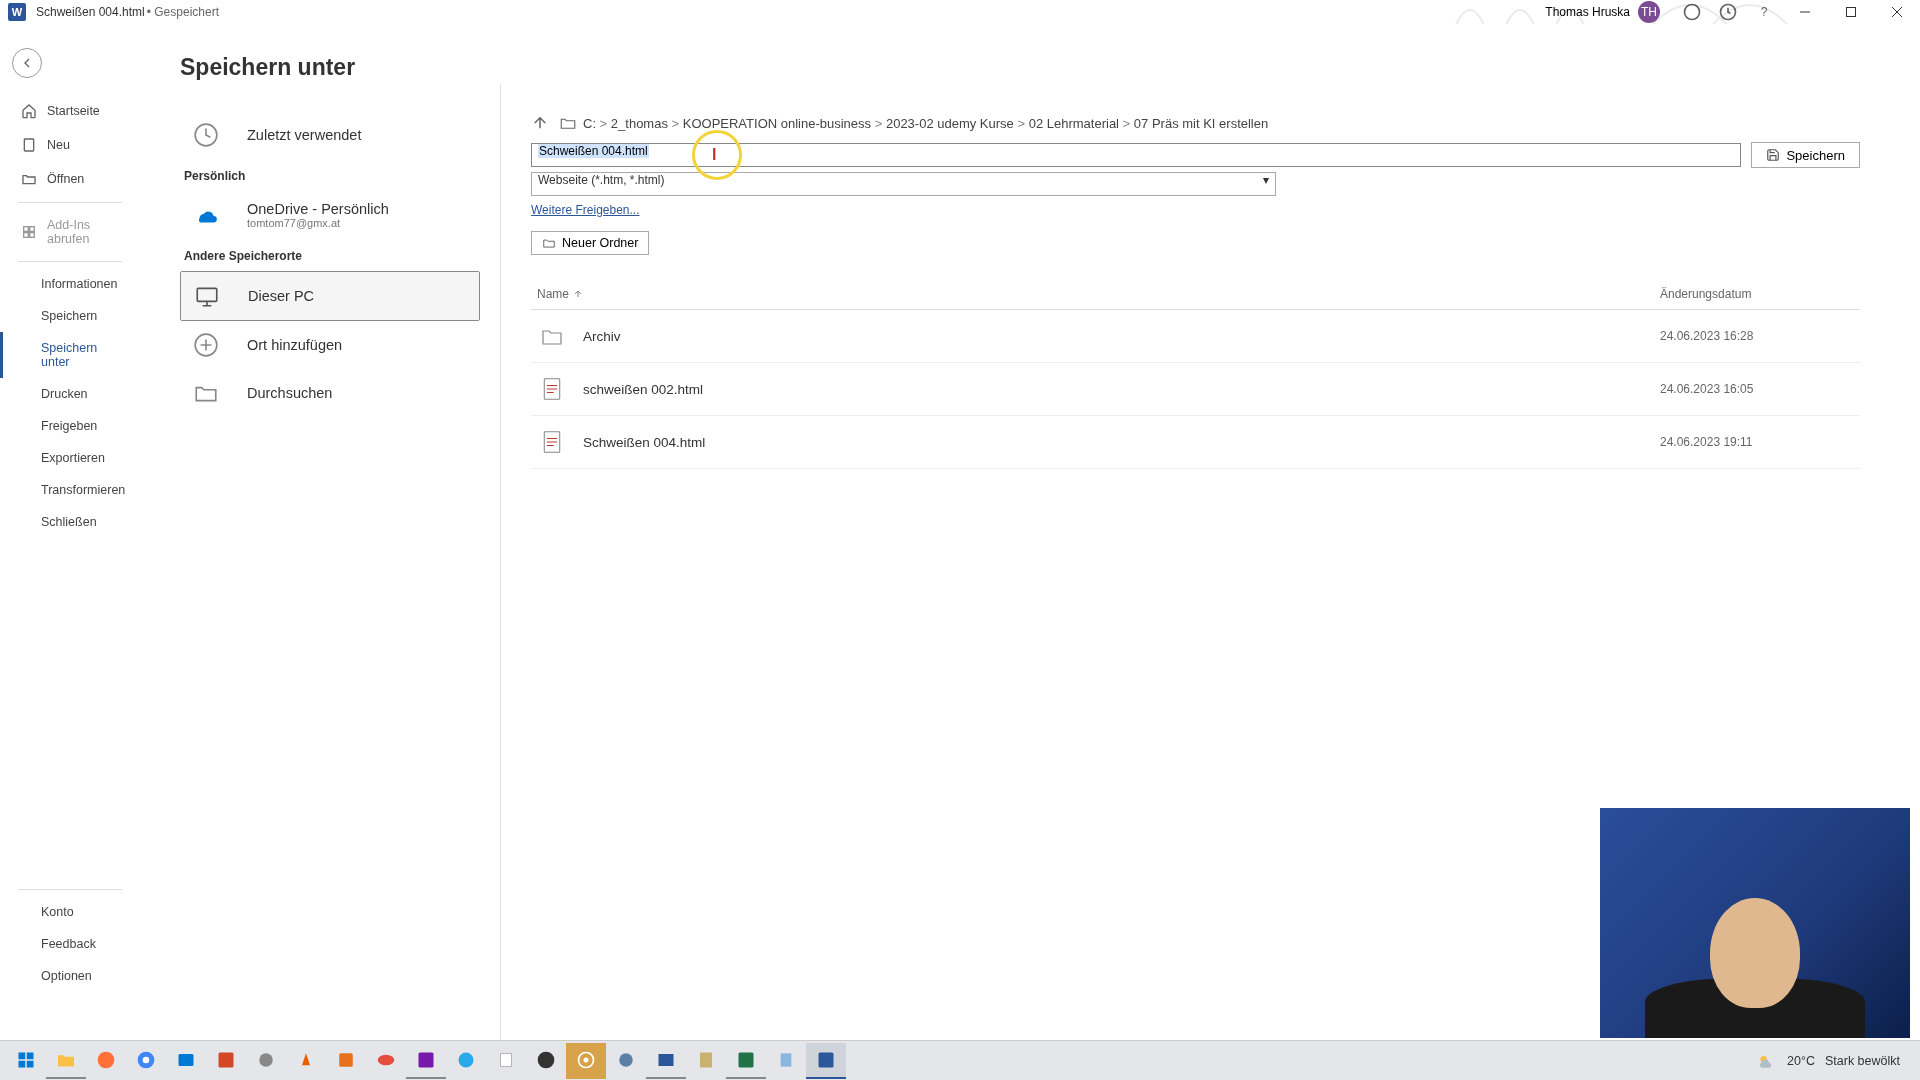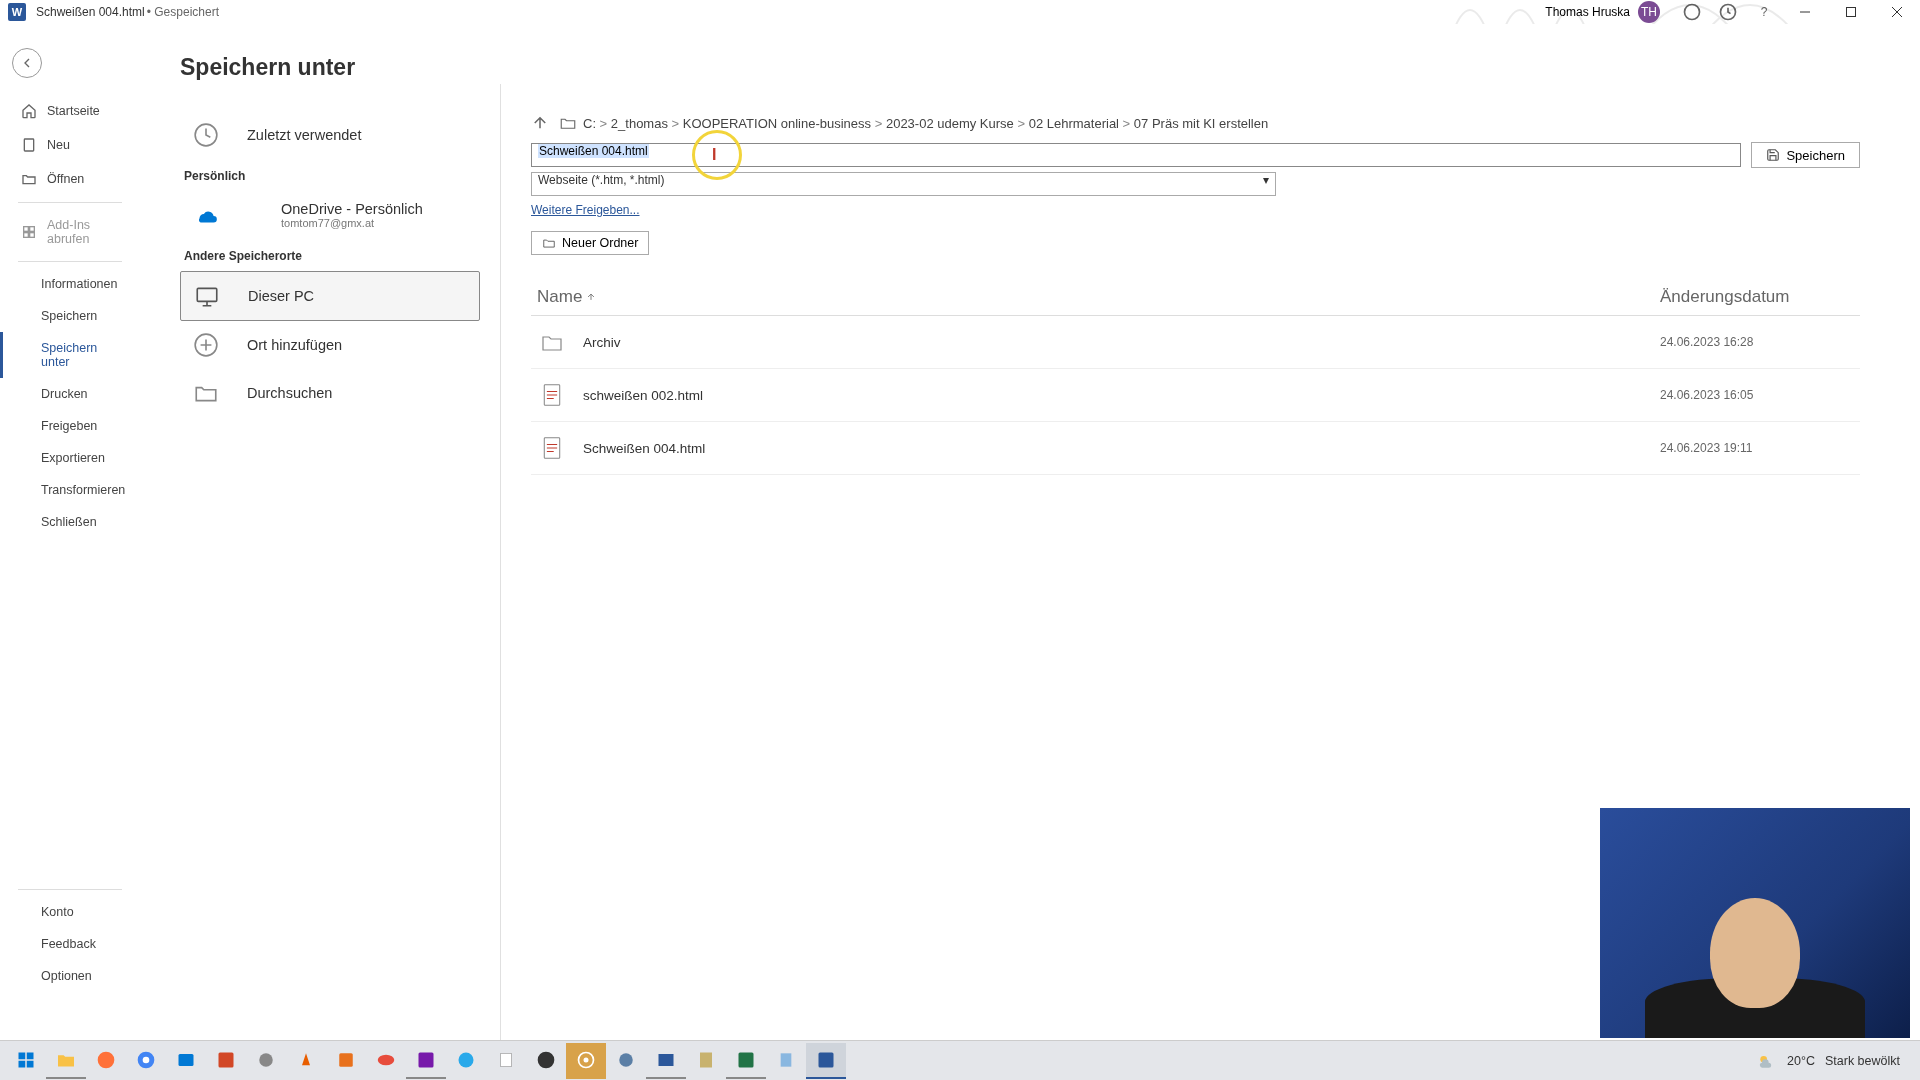--- a/index.html
+++ b/index.html
@@ -34,40 +34,40 @@
 
 .middle-col { width: 360px; padding: 30px 20px 0 40px; }
 .page-title { font-size: 23px; font-weight: 600; color: #333; margin-bottom: 30px; }
 .loc-header { font-size: 12px; font-weight: 700; color: #333; margin: 10px 0 8px 4px; }
 .loc-item { display: flex; align-items: center; gap: 27px; padding: 10px 12px; border-radius: 2px; cursor: pointer; }
 .loc-item.selected { border: 1px solid #888; background: #f5f5f5; }
 .loc-icon { width: 28px; height: 28px; display: inline-flex; align-items: center; justify-content: center; color: #666; }
 .loc-icon svg { width: 26px; height: 26px; }
 .loc-label { font-size: 14.5px; color: #333; }
 .loc-sub { font-size: 11px; color: #777; }
-.loc-text { display: flex; flex-direction: column; margin-left: 34px; }
+.loc-text { display: flex; flex-direction: column; }
 
 
 .file-panel { flex: 1; padding: 30px 60px 0 30px; border-left: 1px solid #e0e0e0; margin-top: 60px; margin-left: 0; }
 .breadcrumb-row { display: flex; align-items: center; gap: 6px; font-size: 13px; color: #555; margin-bottom: 10px; }
 .breadcrumb-row .bc-up { width: 18px; height: 18px; color: #666; }
 .breadcrumb-row .bc-folder { width: 18px; height: 18px; color: #666; margin-left: 4px; }
 .bc-seg { color: #444; }
 .bc-sep { color: #888; }
 .filename-row { display: flex; gap: 10px; margin-bottom: 4px; align-items: center; }
 .filename-input { flex: 1; border: 1px solid #888; height: 24px; padding: 0 6px; font-size: 12px; position: relative; }
 .filename-input .selected-text { background: #cfe3ff; color: #000; padding: 0 1px; }
 .highlight-circle { position: absolute; left: 160px; top: -14px; width: 50px; height: 50px; border: 3px solid #f2d43a; border-radius: 50%; pointer-events: none; }
 .text-cursor { position: absolute; left: 180px; top: 2px; color: #c0392b; font-size: 16px; font-weight: bold; }
 .save-btn { height: 26px; border: 1px solid #aaa; background: #fff; padding: 0 14px; font-size: 13px; display: flex; align-items: center; gap: 6px; }
 .filetype-select { width: 745px; height: 24px; border: 1px solid #aaa; font-size: 12px; padding: 0 6px; color: #333; background: #fff; display: flex; align-items: flex-start; justify-content: space-between; margin-bottom: 4px; }
 .more-opts { font-size: 12px; color: #2b579a; text-decoration: underline; cursor: pointer; margin-bottom: 14px; display: inline-block; }
 .new-folder-btn { border: 1px solid #aaa; background: #fff; padding: 4px 10px; font-size: 12.5px; display: inline-flex; align-items: center; gap: 6px; margin-bottom: 24px; }
 
-.file-table-head { display: flex; border-bottom: 1px solid #ddd; padding: 8px 0; font-size: 17px; color: #666; gap: 28px; }
+.file-table-head { display: flex; border-bottom: 1px solid #ddd; padding: 8px 0; font-size: 12px; color: #666; gap: 28px; }
 .col-name { flex: 1; padding-left: 6px; display: flex; align-items: center; gap: 4px; }
 .col-date { width: 200px; }
 .file-row { display: flex; align-items: center; padding: 14px 0; border-bottom: 1px solid #eee; }
 .file-row .fr-icon { width: 30px; height: 24px; margin: 0 16px 0 6px; display: flex; align-items: center; justify-content: center; }
 .file-row .fr-name { flex: 1; font-size: 13.5px; color: #333; }
 .file-row .fr-date { width: 200px; font-size: 12px; color: #666; }
 
 
 .taskbar { position: absolute; bottom: 0; left: 0; right: 0; height: 40px; background: #e4e6ea; display: flex; align-items: center; padding: 0 6px; border-top: 1px solid #ccc; }
 .tb-app { width: 40px; height: 36px; display: flex; align-items: center; justify-content: center; border-bottom: 2px solid transparent; }

